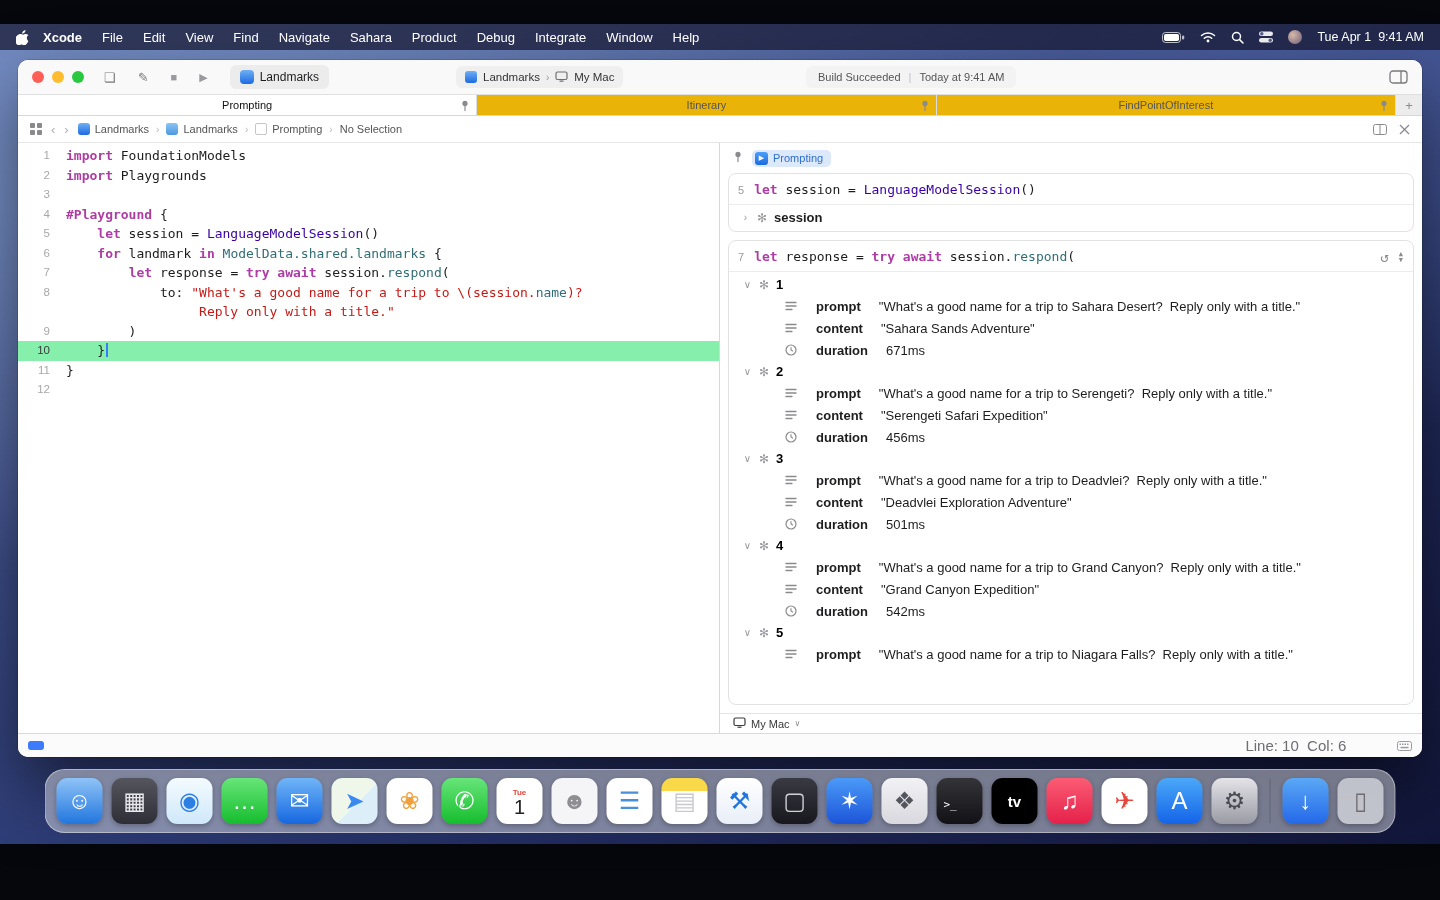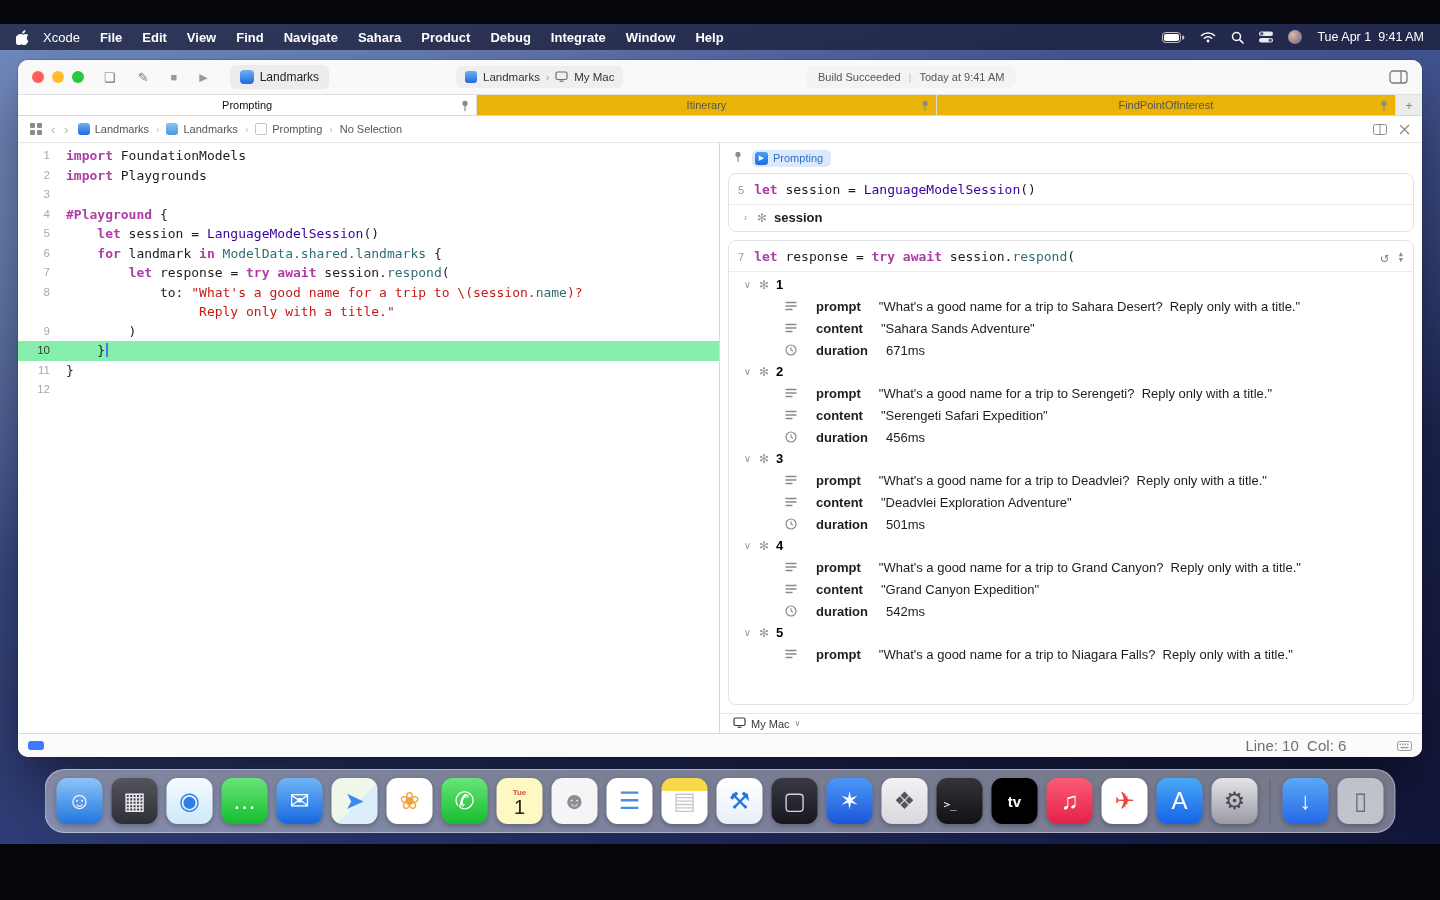--- a/index.html
+++ b/index.html
@@ -16,23 +16,23 @@
     background:
       radial-gradient(120% 90% at 12% 18%, rgba(140,168,222,.75) 0%, rgba(140,168,222,0) 55%),
       radial-gradient(90% 70% at 88% 8%, rgba(90,112,180,.6) 0%, rgba(90,112,180,0) 60%),
       linear-gradient(152deg, #5a6fa8 0%, #41528f 30%, #2c3a74 55%, #1d2554 78%, #12163a 100%); }
 
   
   .menubar { position:absolute; top:24px; left:0; right:0; height:26px; z-index:3;
     display:flex; align-items:center; padding:0 16px; color:#fff; font-size:13px;
     background:rgba(22,24,48,.72); }
   .menubar .apple { display:flex; margin-right:4px; }
-  .mb-app { font-weight:400; padding:0 10px; }
+  .mb-app { font-weight:700; padding:0 10px; }
   .mb-menus { display:flex; }
-  .menu-item { padding:0 10px;font-weight:bold; }
+  .menu-item { padding:0 10px; }
   .mb-right { margin-left:auto; display:flex; align-items:center; gap:15px; }
   .mb-right svg { display:block; }
   .siri { width:14px; height:14px; border-radius:50%;
     background:radial-gradient(circle at 35% 35%, #d8b9a8, #8d7a88 70%, #5f5670); }
   .clock { font-size:12.5px; white-space:pre; }
 
   
   .window { position:absolute; left:18px; top:60px; width:1404px; height:697px; z-index:2;
     background:#fff; border-radius:10px; overflow:hidden; display:flex; flex-direction:column;
     box-shadow:0 30px 70px rgba(0,0,0,.55), 0 0 0 .5px rgba(0,0,0,.25); }
@@ -547,21 +547,21 @@
       </div>
       <div class="dock-icon" style="background: linear-gradient(135deg, rgb(238, 247, 234) 55%, rgb(220, 238, 248) 55%);">
         <div class="dock-glyph" style="color: rgb(60, 138, 240);">➤</div>
       </div>
       <div class="dock-icon" style="background: rgb(255, 255, 255);">
         <div class="dock-glyph" style="color: rgb(240, 161, 60);">❀</div>
       </div>
       <div class="dock-icon" style="background: linear-gradient(rgb(103, 229, 121), rgb(22, 189, 45));">
         <div class="dock-glyph" style="color: rgb(255, 255, 255);">✆</div>
       </div>
-      <div class="dock-icon" style="background: #fef9c3;">
+      <div class="dock-icon" style="background: #ffffff;">
         <div class="cal-top">Tue</div>
         <div class="cal-num">1</div>
       </div>
       <div class="dock-icon" style="background: rgb(245, 245, 247);">
         <div class="dock-glyph" style="color: rgb(142, 142, 147);">☻</div>
       </div>
       <div class="dock-icon" style="background: rgb(255, 255, 255);">
         <div class="dock-glyph" style="color: rgb(74, 144, 217);">☰</div>
       </div>
       <div class="dock-icon" style="background: linear-gradient(rgb(249, 217, 73) 28%, rgb(255, 255, 255) 28%);">

